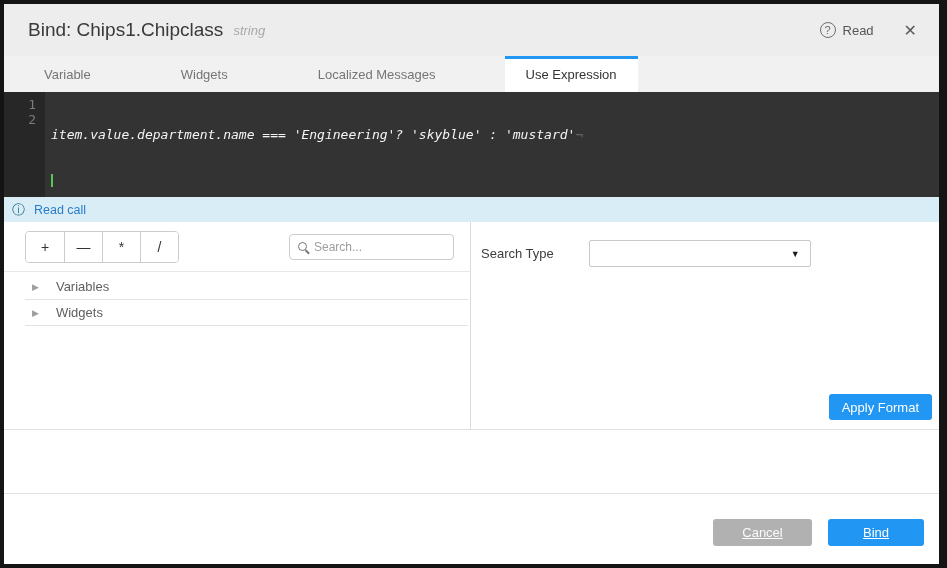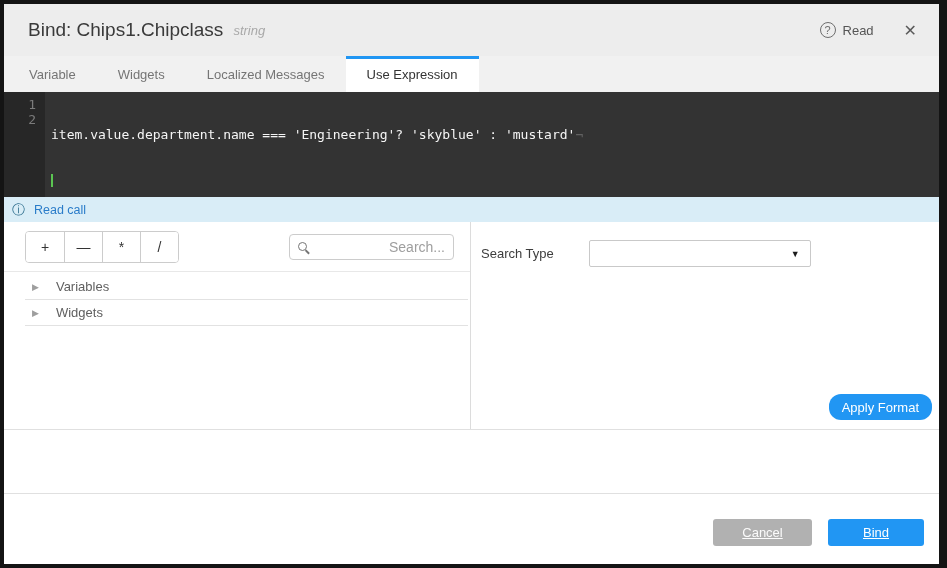--- a/index.html
+++ b/index.html
@@ -46,22 +46,23 @@
     color: #5a5a5a;
     cursor: pointer;
     background: none; border: none;
     font-family: "Liberation Sans", sans-serif;
   }
   
   .tabbar {
     height: 36px;
     background: #f1f1f1;
     display: flex;
-    padding-left: 4px;
-    flex: 0 0 auto;
+    padding-left: 19px;
+    flex: 0 0 auto;
+    gap: 48px;
   }
   .tab {
     position: relative;
     display: flex; align-items: center;
     padding: 0 21px;
     font-size: 13px;
     color: #757575;
     cursor: pointer;
     white-space: nowrap;
   }
@@ -83,21 +84,21 @@
     flex: 0 0 auto;
   }
   .gutter {
     width: 41px;
     background: #272727;
     color: #7b7b7b;
     text-align: right;
     padding: 5px 9px 0 0;
     flex: 0 0 auto;
   }
-  .codearea { flex: 1; padding: 5px 0 0 6px; color: #f5f5f5; white-space: pre; cursor: text; }
+  .codearea { flex: 1; padding: 5px 0 0 6px; color: #f5f5f5; white-space: pre; cursor: text; font-style: italic; }
   .code-line { height: 15px; }
   .eol-marker { color: #616161; }
   .cursor {
     display: inline-block;
     width: 2px; height: 13px;
     background: #5bc552;
     vertical-align: text-bottom;
   }
   
   .infobar {
@@ -174,25 +175,24 @@
   .search-glyph::after {
     content: "";
     position: absolute;
     width: 5px; height: 1.5px;
     background: #757575;
     right: -4px; bottom: -2px;
     transform: rotate(45deg);
   }
   .search-input {
     border: none; outline: none;
-    font-size: 14px;
+    font-size: 12px;
     width: 100%;
     color: #333;
     font-family: "Liberation Sans", sans-serif;
-    text-align: right;
   }
   .search-input::placeholder { color: #9e9e9e; }
   .tree { padding-top: 2px; }
   .tree-row {
     height: 26px;
     margin-left: 21px;
     margin-right: 2px;
     display: flex;
     align-items: center;
     border-bottom: 1px solid #e2e2e2;
@@ -217,21 +217,21 @@
   .select-arrow { font-size: 9px; color: #1b1b1b; }
   .apply-btn {
     position: absolute;
     right: 7px; bottom: 9px;
     height: 26px;
     padding: 0 13px;
     background: #2196f3;
     color: #ffffff;
     font-size: 13px;
     border: none;
-    border-radius: 12px;
+    border-radius: 3px;
     cursor: pointer;
     font-family: "Liberation Sans", sans-serif;
   }
   
   .empty-strip { height: 64px; border-bottom: 1px solid #e0e0e0; flex: 0 0 auto; }
   .footer {
     flex: 1;
     display: flex;
     justify-content: flex-end;
     align-items: flex-start;

